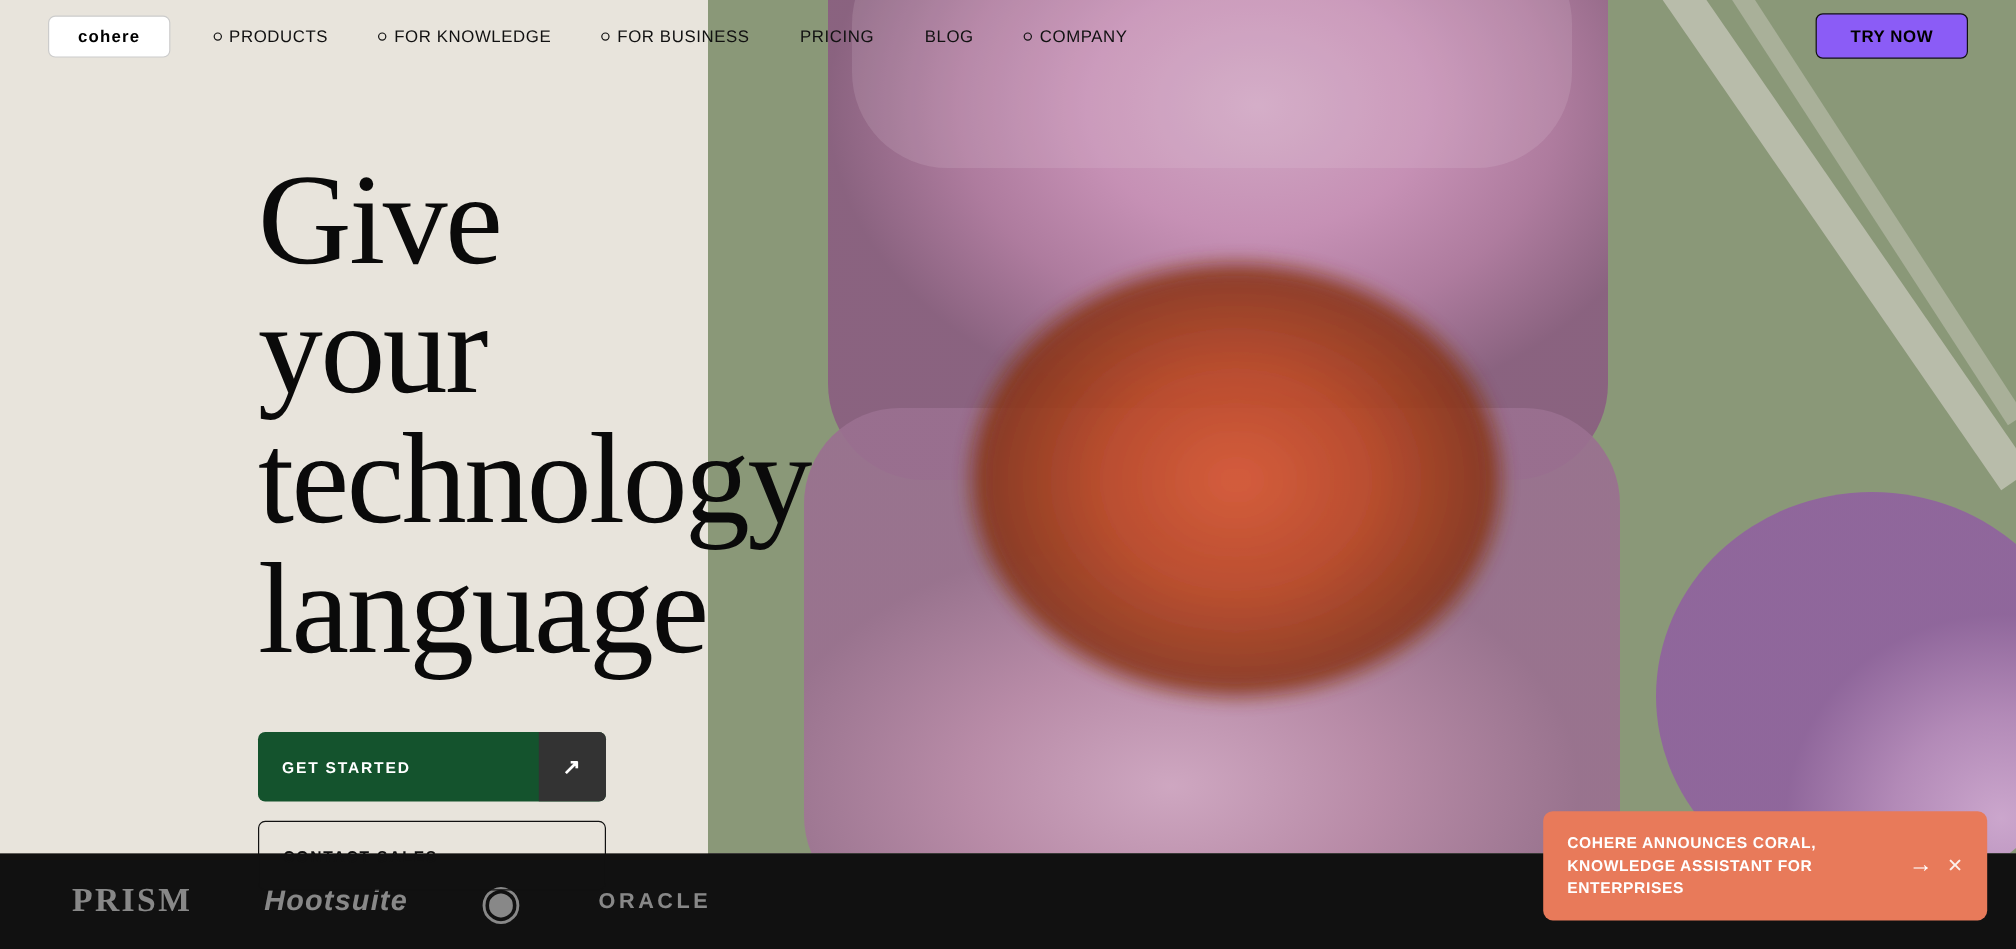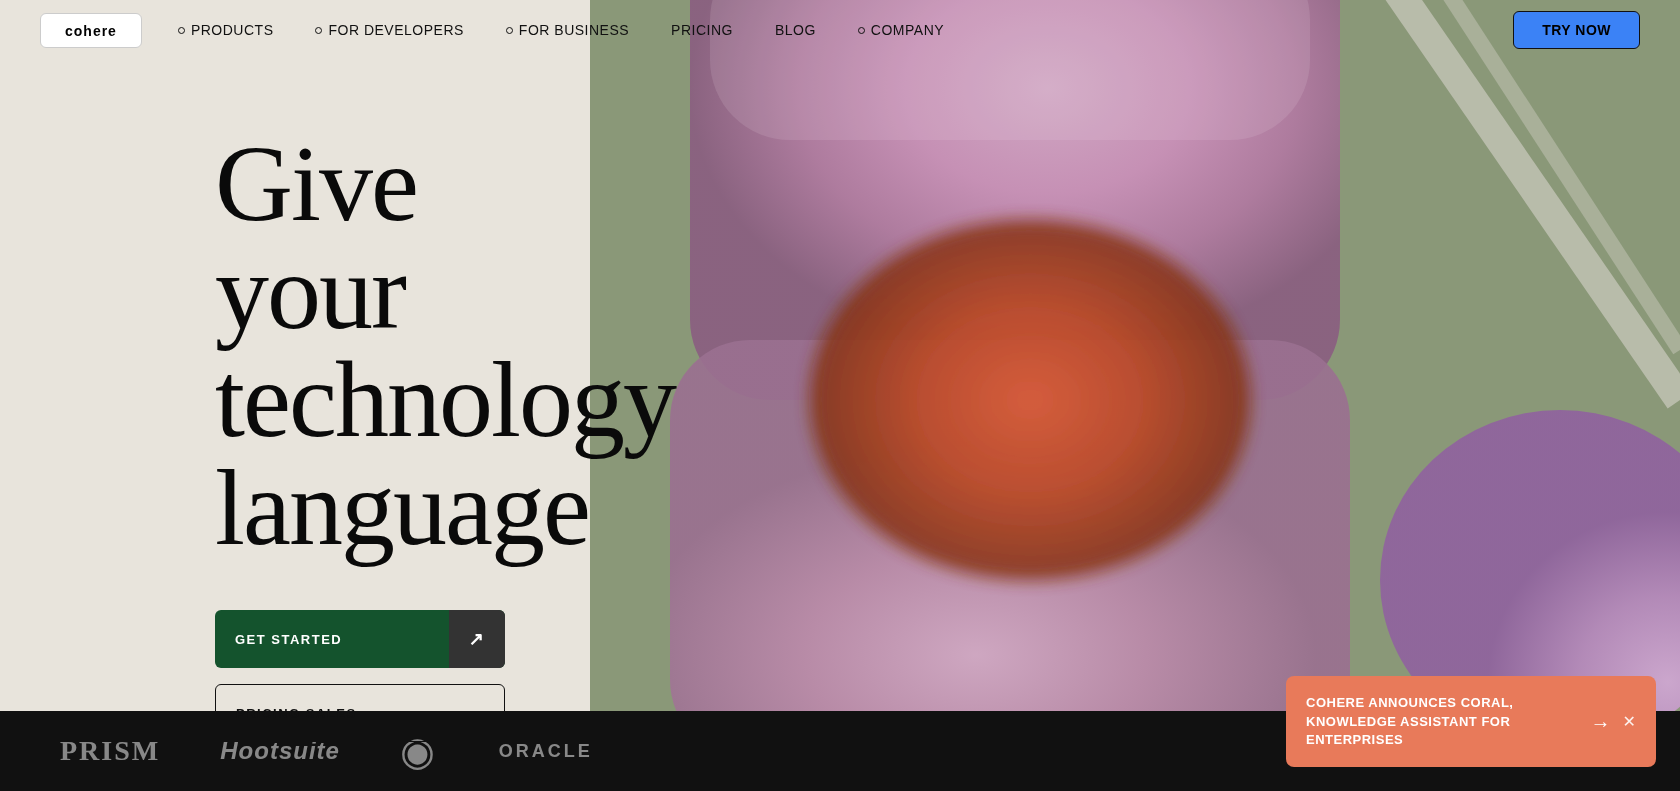--- a/index.html
+++ b/index.html
@@ -45,21 +45,21 @@
       letter-spacing: 0.5px;
     }
     .nav-item .dot {
       width: 7px;
       height: 7px;
       border-radius: 50%;
       border: 1.5px solid #111;
       display: inline-block;
     }
     .nav-try-btn {
-      background: #3b82f6;
+      background: #8b5cf6;
       border: 1.5px solid #111;
       border-radius: 6px;
       padding: 10px 28px;
       font-size: 14px;
       font-weight: 600;
       cursor: pointer;
       letter-spacing: 0.5px;
     }
 
     
@@ -215,21 +215,21 @@
   <div class="nav-logo-box">
     <span style="text-transform:lowercase;font-size:14px;letter-spacing:1px;">cohere</span>
   </div>
   <div class="nav-items">
     <a class="nav-item">
       <span class="dot"></span>
       <span>PRODUCTS</span>
     </a>
     <a class="nav-item">
       <span class="dot"></span>
-      <span>FOR DEVELOPERS</span>
+      <span>FOR KNOWLEDGE</span>
     </a>
     <a class="nav-item">
       <span class="dot"></span>
       <span>FOR BUSINESS</span>
     </a>
     <a class="nav-item">
       <span>PRICING</span>
     </a>
     <a class="nav-item">
       <span>BLOG</span>
@@ -248,21 +248,21 @@
     <h1 class="hero-title">
       <span>Give your</span><br>
       <span>technology</span><br>
       <span>language</span>
     </h1>
     <div class="cta-group">
       <button class="btn-get-started">
         <span class="btn-label">GET STARTED</span>
         <span class="btn-arrow">↗</span>
       </button>
-      <button class="btn-contact">PRICING SALES</button>
+      <button class="btn-contact">CONTACT SALES</button>
     </div>
   </div>
 
   <div class="hero-right">
     <svg class="abstract-bg" viewBox="0 0 1090 711" preserveAspectRatio="xMidYMid slice" xmlns="http://www.w3.org/2000/svg">
       <defs>
         <radialGradient id="g1" cx="55%" cy="35%" r="55%">
           <stop offset="0%" stop-color="#d4a8c7"></stop>
           <stop offset="40%" stop-color="#c990b8"></stop>
           <stop offset="70%" stop-color="#b07aa0"></stop>

